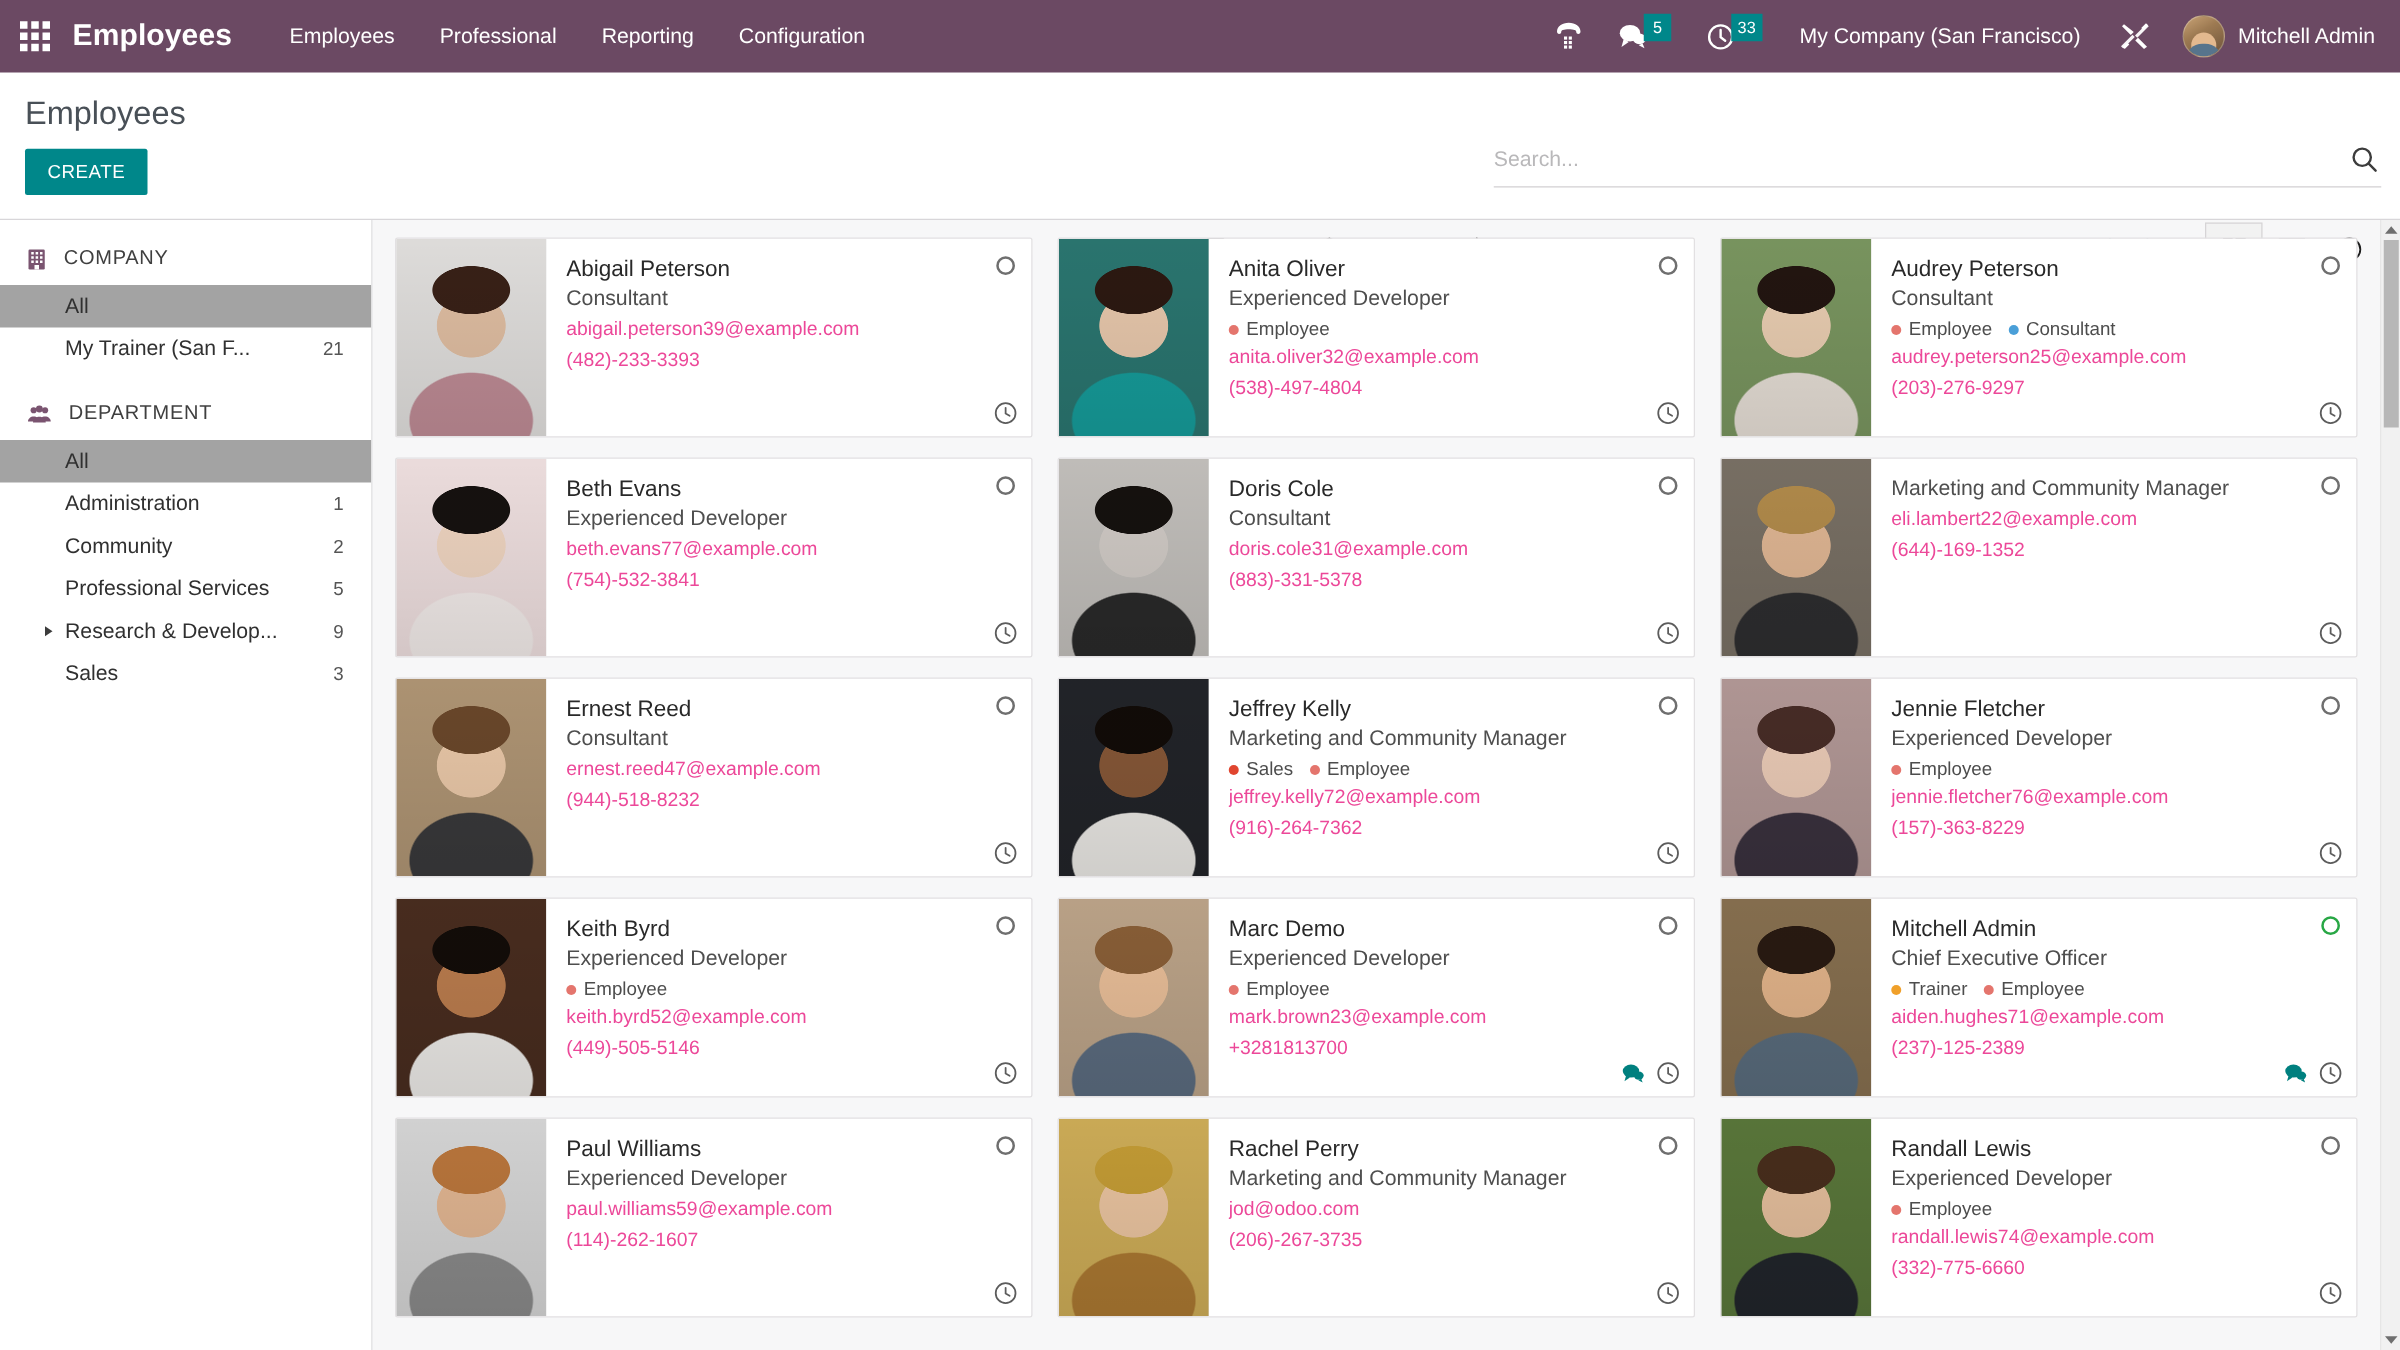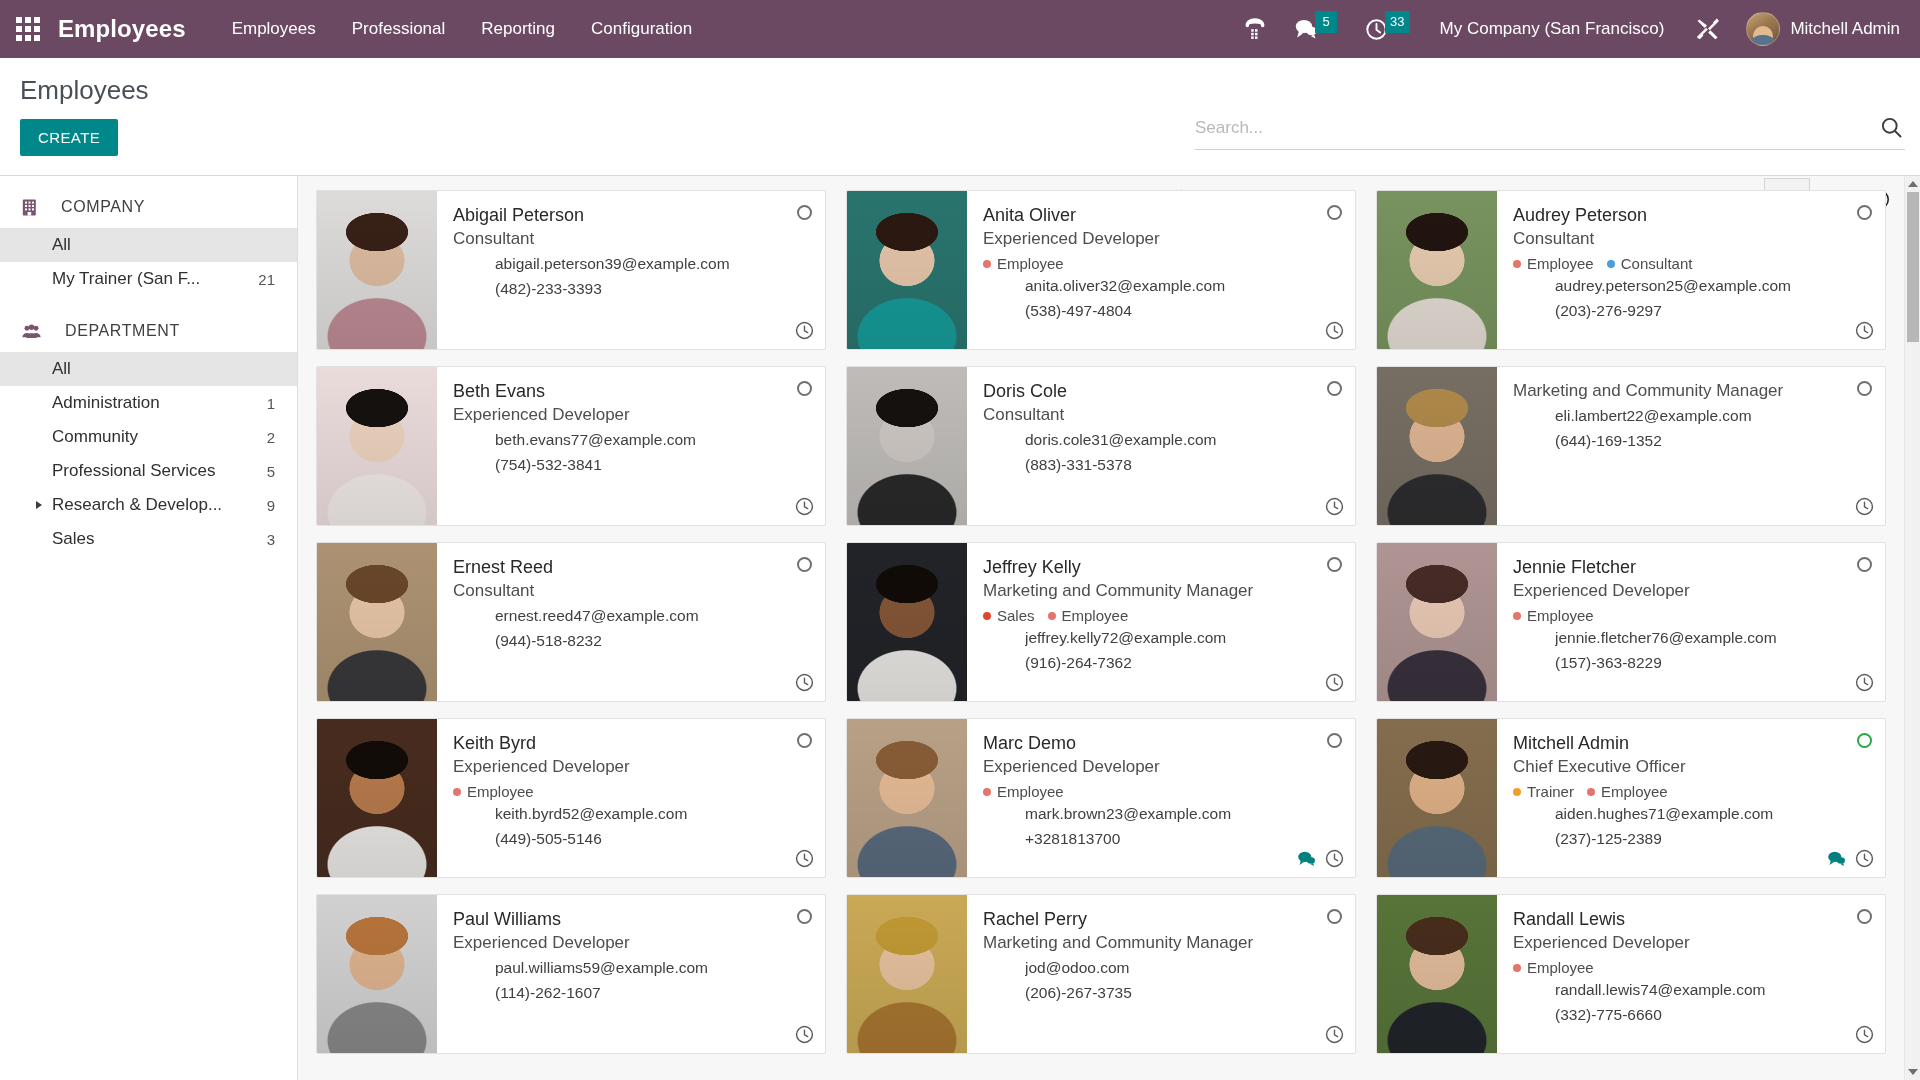--- a/index.html
+++ b/index.html
@@ -212,34 +212,34 @@
   
   .sidebar {
     width: 298px;
     flex: 0 0 298px;
     background: #ffffff;
     border-right: 1px solid #dededf;
     padding: 22px 0 0 0;
     overflow: hidden;
   }
   .side-section-title {
-    display: flex; align-items: center; gap: 24px;
+    display: flex; align-items: center; gap: 14px;
     padding: 0 0 0 22px;
     font-size: 16px; letter-spacing: .6px;
     color: #3f3f3f; margin-bottom: 12px; font-weight: 400;
   }
   .side-section-title .sect-icon { color: #7a5470; display: flex; }
   .side-list { list-style: none; margin-bottom: 26px; }
   .side-item {
     display: flex; align-items: center;
     padding: 7px 22px 7px 52px;
     font-size: 17px; color: #303030; cursor: pointer;
     position: relative;
   }
-  .side-item.selected { background: #e5e5e5; }
+  .side-item.selected { background: #a3a3a3; }
   .side-item .lbl {
     overflow: hidden; white-space: nowrap; text-overflow: ellipsis;
     flex: 1 1 auto;
   }
   .side-item .cnt {
     font-size: 15px; color: #555; margin-left: 10px; flex: 0 0 auto;
   }
   .side-item .caret {
     position: absolute; left: 36px; top: 50%;
     transform: translateY(-50%);
@@ -296,24 +296,23 @@
   .tag-row {
     display: flex; align-items: center; gap: 13px;
     margin-top: 4px; margin-bottom: 1px; flex-wrap: nowrap;
   }
   .tag {
     display: flex; align-items: center; gap: 6px;
     font-size: 15px; color: #4d4d4d; white-space: nowrap;
   }
   .tag .dot { width: 8px; height: 8px; border-radius: 50%; flex: 0 0 auto; }
   .emp-email, .emp-phone {
-    font-size: 15.5px; color: #404040; line-height: 1.62;
+    font-size: 15.5px; color: #ec4899; line-height: 1.62;
     white-space: nowrap; overflow: hidden; text-overflow: ellipsis;
     padding-right: 22px;
-    margin-left: 42px;
   }
   .status-circle {
     position: absolute; right: 13px; top: 14px;
     width: 15px; height: 15px; border-radius: 50%;
     border: 2px solid #6f6f6f; background: transparent;
     cursor: pointer;
   }
   .status-circle.online { border-color: #28a745; }
   .card-footer-icons {
     position: absolute; right: 11px; bottom: 9px;

